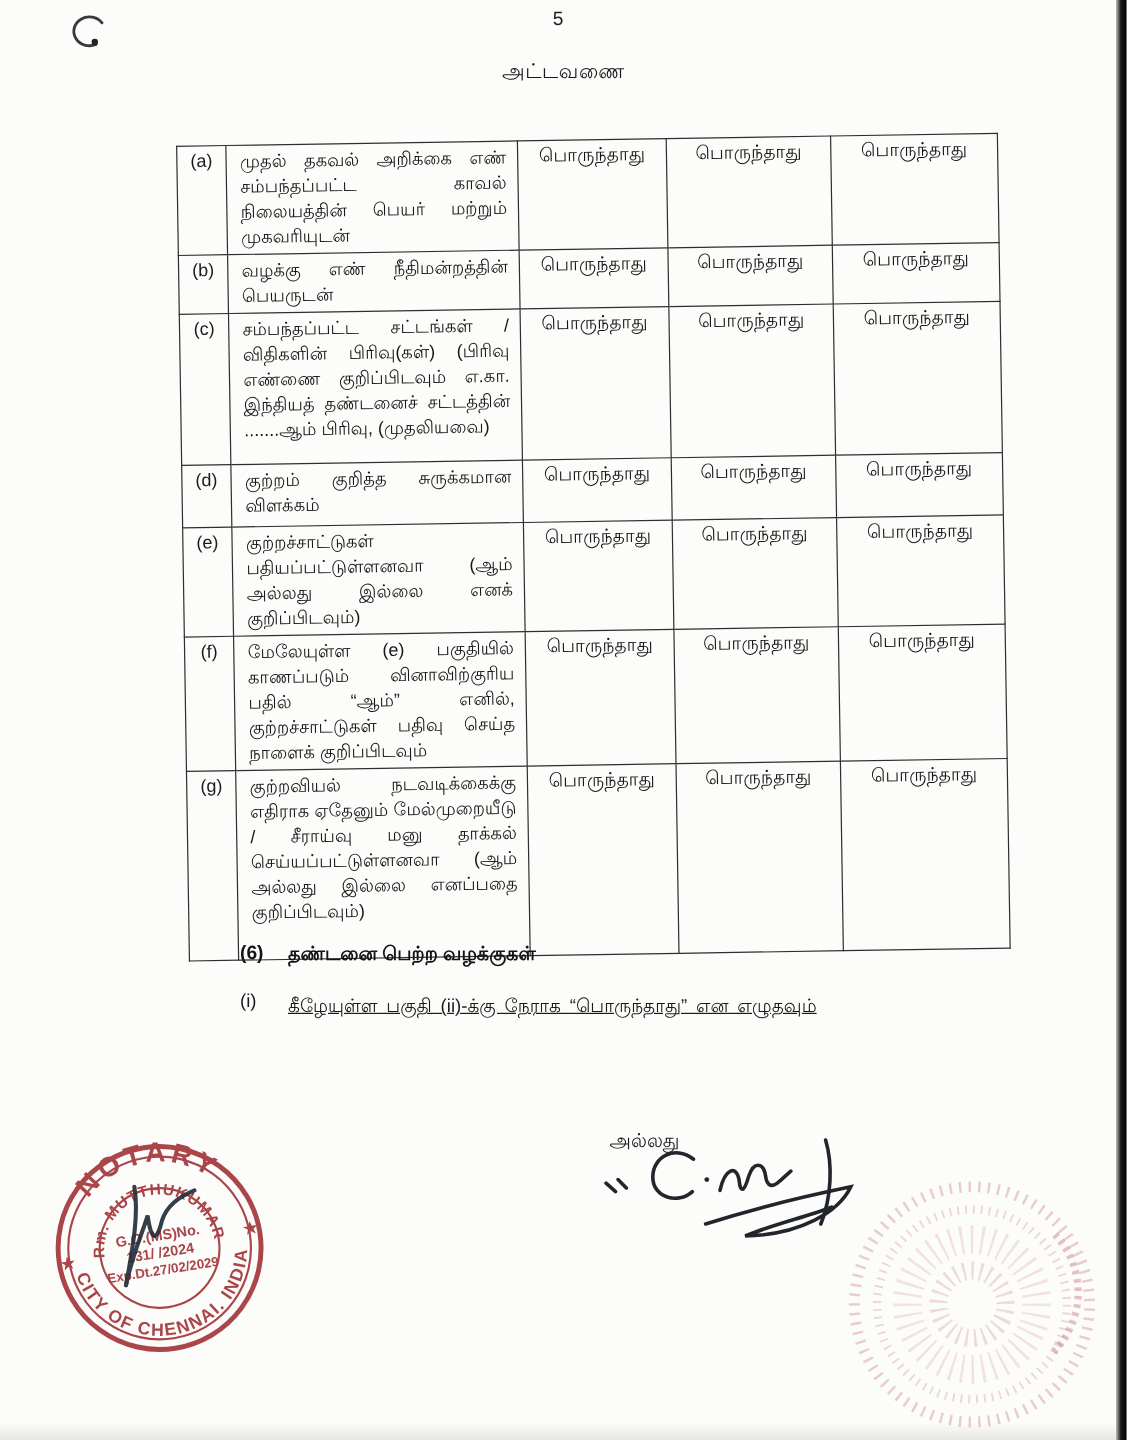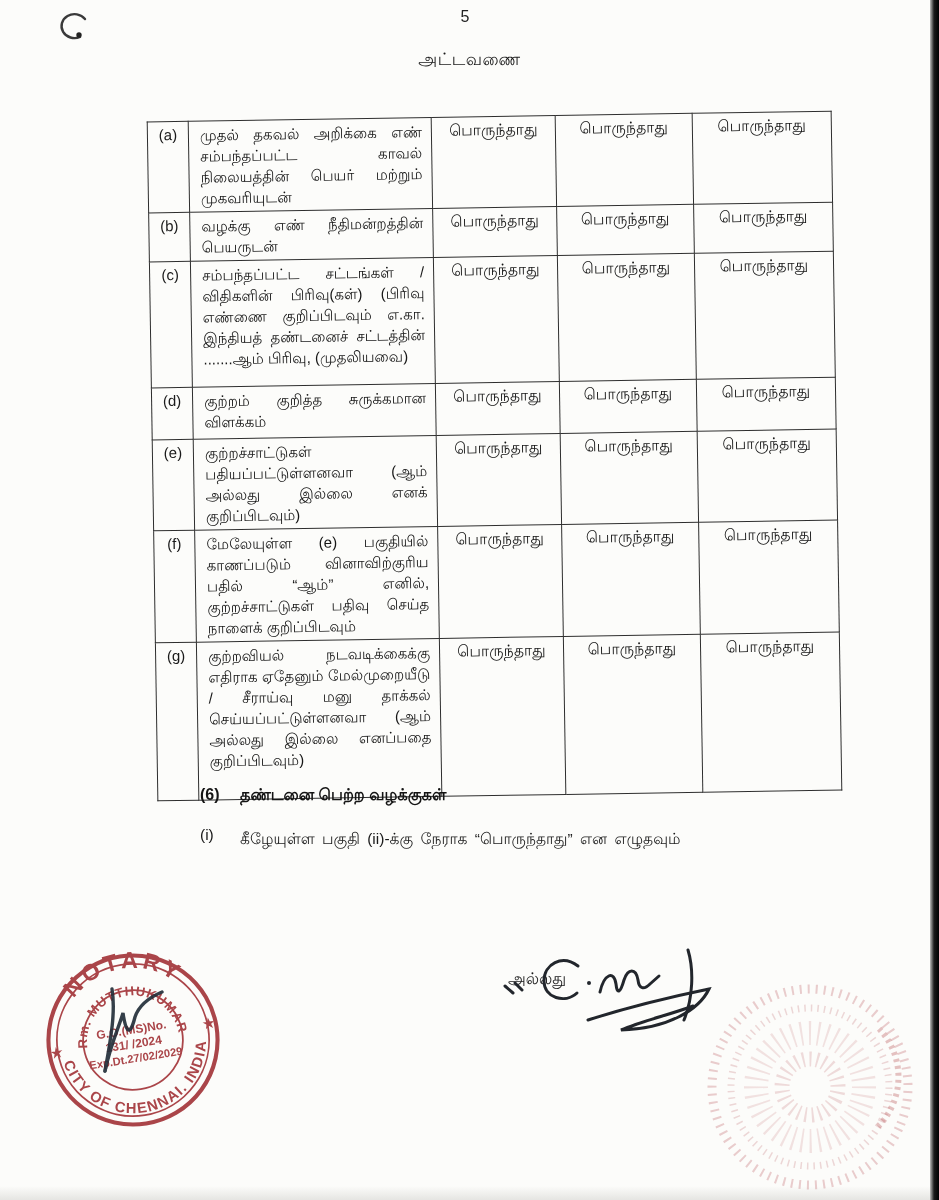--- a/index.html
+++ b/index.html
@@ -31,22 +31,22 @@
   
   .sec6{position:absolute;left:200px;top:786px;width:640px;font-size:16px;}
   .sec6 .head{display:flex;font-weight:bold;color:#141414;}
   .sec6 .head .num{width:40px;}
   .para-i{position:absolute;left:200px;top:826px;width:640px;font-size:15.5px;color:#1a1a1a;}
   .para-i .num{position:absolute;left:0;top:0;}
   .para-i .body{margin-left:40px;width:592px;line-height:25px;}
   .jline{text-align:justify;text-align-last:justify;}
   .check{font-size:19px;font-weight:bold;display:inline-block;transform:translateY(-1px);
     margin-left:10px;}
-  .line4{word-spacing:3px;}
-  .or-line{position:absolute;left:508px;top:970px;font-size:16px;color:#191919;}
+  .line4{word-spacing:3px;text-decoration:underline;}
+  .or-line{position:absolute;left:508px;top:942px;font-size:16px;color:#191919;}
   
   .signature{position:absolute;left:492px;top:942px;}
   
   .stamp{position:absolute;left:44px;top:951px;mix-blend-mode:multiply;}
   .stamp text{fill:#a43237;}
   .initial{position:absolute;left:88px;top:983px;}
   .ghost-stamp{position:absolute;left:698px;top:975px;}
 </style>
 </head>
 <body>

